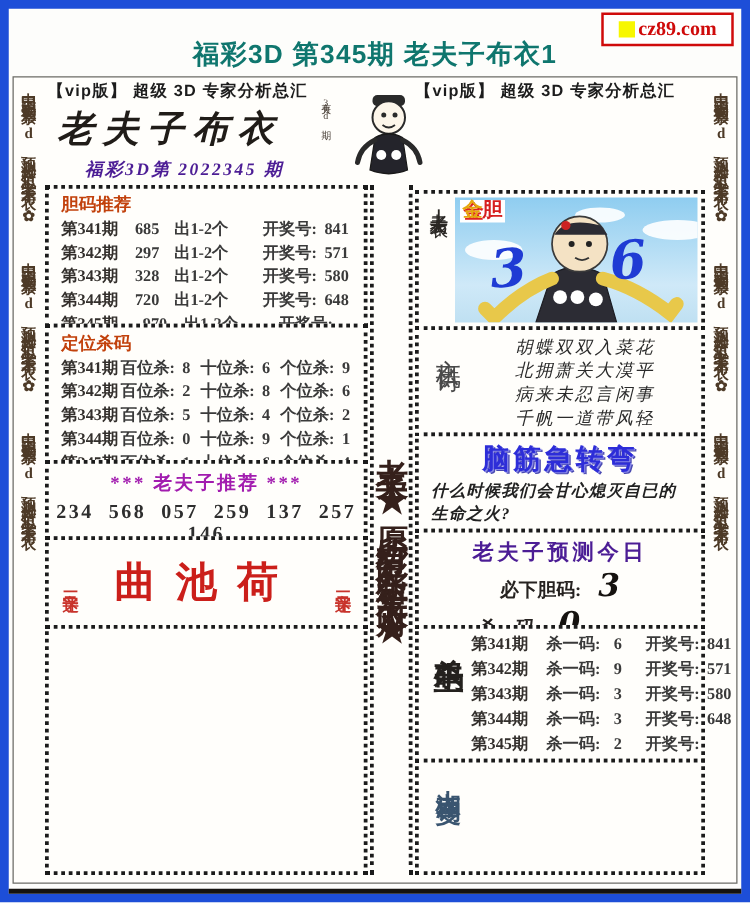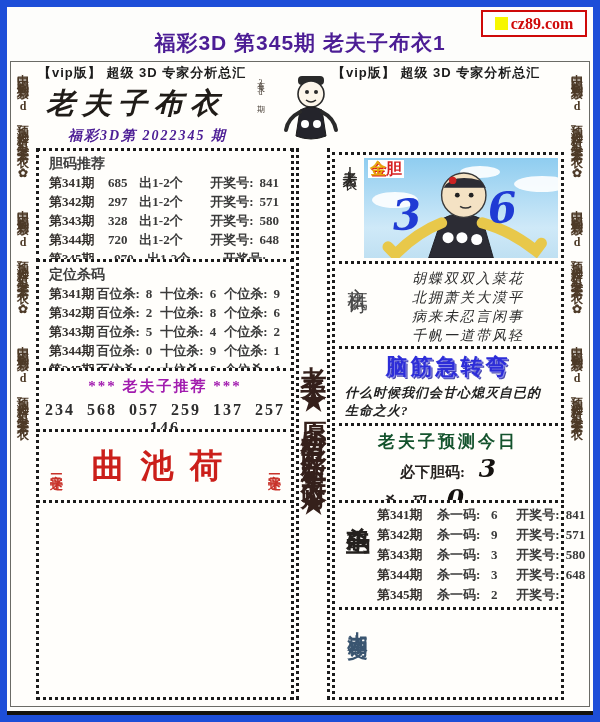--- a/index.html
+++ b/index.html
@@ -7,21 +7,21 @@
   body { font-family:"Liberation Serif", serif; background:#ffffff; position:relative; overflow:hidden; }
   .page { position:absolute; inset:0; background:#fdfdfb; border:7px solid #1d4ed8; }
   .bottom-bar { position:absolute; left:0; right:0; bottom:0; height:4px; background:#15130f; }
 
   
   .cz-badge { position:absolute; top:3px; right:6px; width:106px; height:27px; border:2px solid #cf0a0a;
     display:flex; align-items:center; justify-content:center; gap:3px; color:#cf0a0a; font-weight:bold;
     font-size:16px; background:#fff; }
   .cz-badge .sq { width:13px; height:13px; background:#f7f700; display:inline-block; }
   .page-title { position:absolute; top:22px; left:0; width:100%; text-align:center; font-size:21px;
-    font-weight:bold; color:#4c1d95; letter-spacing:1px; font-family:"Liberation Sans", sans-serif; }
+    font-weight:bold; color:#0f766e; letter-spacing:1px; font-family:"Liberation Sans", sans-serif; }
 
   
   .frame { position:absolute; top:54px; left:3px; right:3px; bottom:8px; border:1px solid #6b6b66; background:#fffefb; }
   .side-strip { position:absolute; top:2px; bottom:2px; width:22px; overflow:hidden;
     writing-mode:vertical-rl; text-orientation:upright; font-size:12px; line-height:22px; letter-spacing:3px;
     color:#4d3a27; font-weight:bold; text-align:left; }
   .side-strip.left { left:1px; }
   .side-strip.right { right:1px; }
 
   .content { position:absolute; left:25px; right:25px; top:0; bottom:2px; }
@@ -45,21 +45,21 @@
     border-left:3px dotted #1b1b1b; border-right:3px dotted #1b1b1b;
     display:flex; align-items:center; justify-content:center; }
   .mid-slogan { writing-mode:vertical-rl; text-orientation:upright; font-size:26px; font-weight:bold;
     color:#35201b; letter-spacing:7px; line-height:28px; }
   .col-right { position:absolute; left:296px; right:0; top:90px; bottom:4px; display:flex; flex-direction:column; }
 
   .box { border:3px dotted #1b1b1b; background:#fffefb; position:relative; }
   .box + .box { margin-top:-3px; }
 
   
-  .sec-title { font-size:14px; font-weight:bold; color:#404040; margin:4px 0 1px 10px; font-family:"Liberation Sans", sans-serif; }
+  .sec-title { font-size:14px; font-weight:bold; color:#c2410c; margin:4px 0 1px 10px; font-family:"Liberation Sans", sans-serif; }
   .trow { display:flex; align-items:baseline; font-size:13px; font-weight:bold; color:#3a3a3a;
     padding:0 6px 0 10px; height:19px; white-space:nowrap; }
   .trow .iss { width:58px; color:#332f2c; }
   .trow .v { margin-right:6px; }
   .dan-code { width:34px; text-align:center; }
   .dan-note { width:62px; }
   .res-lab { margin-left:8px; }
   .dw-lab { margin-left:2px; }
   .dw-val { width:16px; text-align:center; }
 
@@ -92,21 +92,21 @@
     margin:8px 6px 0 12px; letter-spacing:3px; line-height:22px; }
   .poem-lines { flex:1; padding-top:5px; text-align:center; }
   .poem-line { font-size:14px; font-weight:normal; font-style:italic; color:#2b2b2b; line-height:19px; letter-spacing:2px; }
 
   .teaser-box { height:80px; text-align:left; }
   .teaser-title { text-align:center; font-size:22px; font-weight:bold; color:#2d2dd8; letter-spacing:3px;
     margin-top:3px; text-shadow:1px 1px 0 #8888e8, 2px 2px 0 #4a4ab0; font-family:"Liberation Sans", sans-serif; }
   .teaser-q { font-size:13px; font-weight:bold; font-style:italic; color:#222; line-height:18px; padding:2px 8px 0 10px; letter-spacing:1px; }
 
   .today-box { height:80px; text-align:center; }
-  .today-title { font-size:17px; font-weight:bold; color:#14532d; letter-spacing:3px; margin-top:4px; }
+  .today-title { font-size:17px; font-weight:bold; color:#4c1d95; letter-spacing:3px; margin-top:4px; }
   .today-row { font-size:15px; font-weight:bold; color:#262220; margin-top:1px; }
   .today-val { font-size:25px; font-weight:bold; font-style:italic; color:#15120f; font-family:"DejaVu Serif", serif; margin-left:10px; }
   .today-row.r2 { text-align:left; padding-left:48px; }
 
   .sha-box { height:110px; display:flex; }
   .sha-label { writing-mode:vertical-rl; text-orientation:upright; font-size:24px; font-weight:bold;
     color:#24211e; margin:4px 4px 0 10px; letter-spacing:4px; line-height:26px; }
   .sha-rows { flex:1; padding-top:3px; }
   .sha-rows .trow { height:20px; padding-left:2px; }
 

